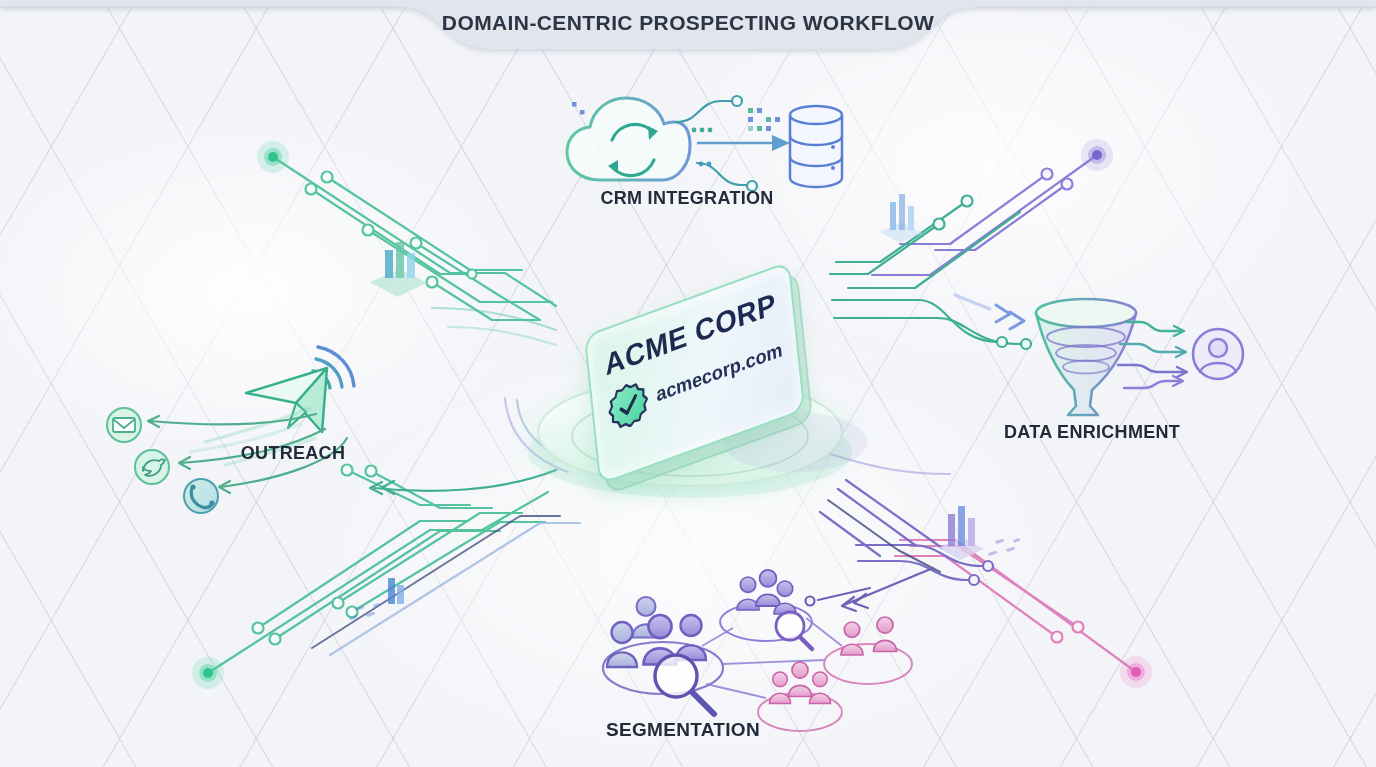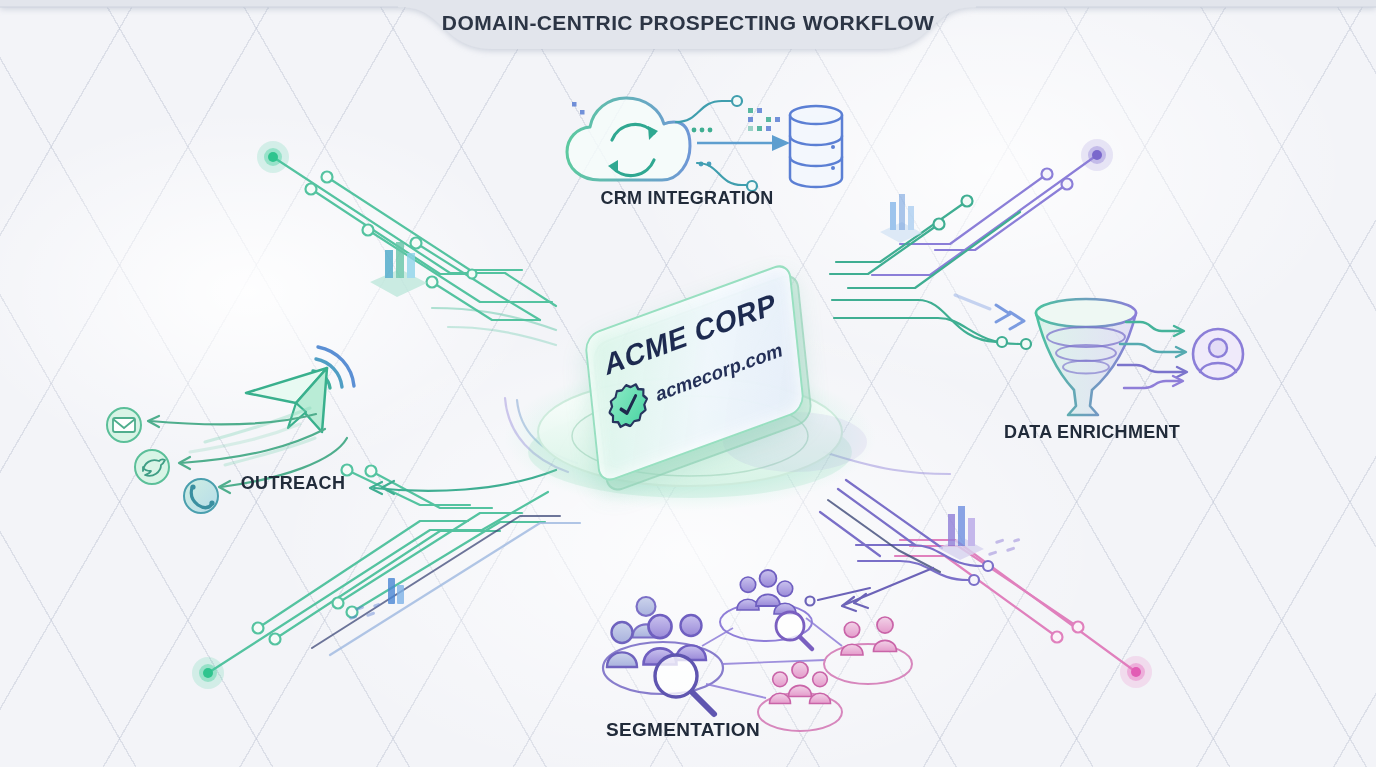--- a/index.html
+++ b/index.html
@@ -417,21 +417,21 @@
         </defs>
         <polygon points="43,22 39.4,26.7 40.2,32.5 34.7,34.7 32.5,40.2 26.7,39.4 22,43 17.3,39.4 11.5,40.2 9.3,34.7 3.8,32.5 4.6,26.7 1,22 4.6,17.3 3.8,11.5 9.3,9.3 11.5,3.8 17.3,4.6 22,1 26.7,4.6 32.5,3.8 34.7,9.3 40.2,11.5 39.4,17.3" fill="url(#gBadge)" stroke="#27355e" stroke-width="2.4" stroke-linejoin="round"></polygon>
         <path d="M14,23 L20,29 L31,15" fill="none" stroke="#1e2a4e" stroke-width="3.5" stroke-linecap="round" stroke-linejoin="round"></path>
       </svg>
       <div class="card-domain">acmecorp.com</div>
     </div>
   </div>
 
   <div class="label" style="left:687px;top:188px;">CRM INTEGRATION</div>
   <div class="label" style="left:1092px;top:422px;text-align:center;">DATA ENRICHMENT</div>
-  <div class="label" style="left:293px;top:443px;margin-top:30px;">OUTREACH</div>
+  <div class="label" style="left:293px;top:443px;">OUTREACH</div>
   <div class="label" style="left:683px;top:719px;font-size:19px;">SEGMENTATION</div>
 
 
   <svg class="banner-svg" width="1376" height="60" viewBox="0 0 1376 60">
     <defs>
       <filter id="bsh" x="-10%" y="-30%" width="120%" height="180%">
         <feDropShadow dx="0" dy="2" stdDeviation="3" flood-color="#9aa4b8" flood-opacity="0.45"></feDropShadow>
       </filter>
     </defs>
     <path d="M0,0 H1376 V7 H976 C957,7 948,12 937,22 L920,37 C909,45 897,49 882,49 H492 C477,49 465,45 454,37 L437,22 C426,12 417,7 398,7 H0 Z" fill="#e2e5ec" filter="url(#bsh)"></path>

